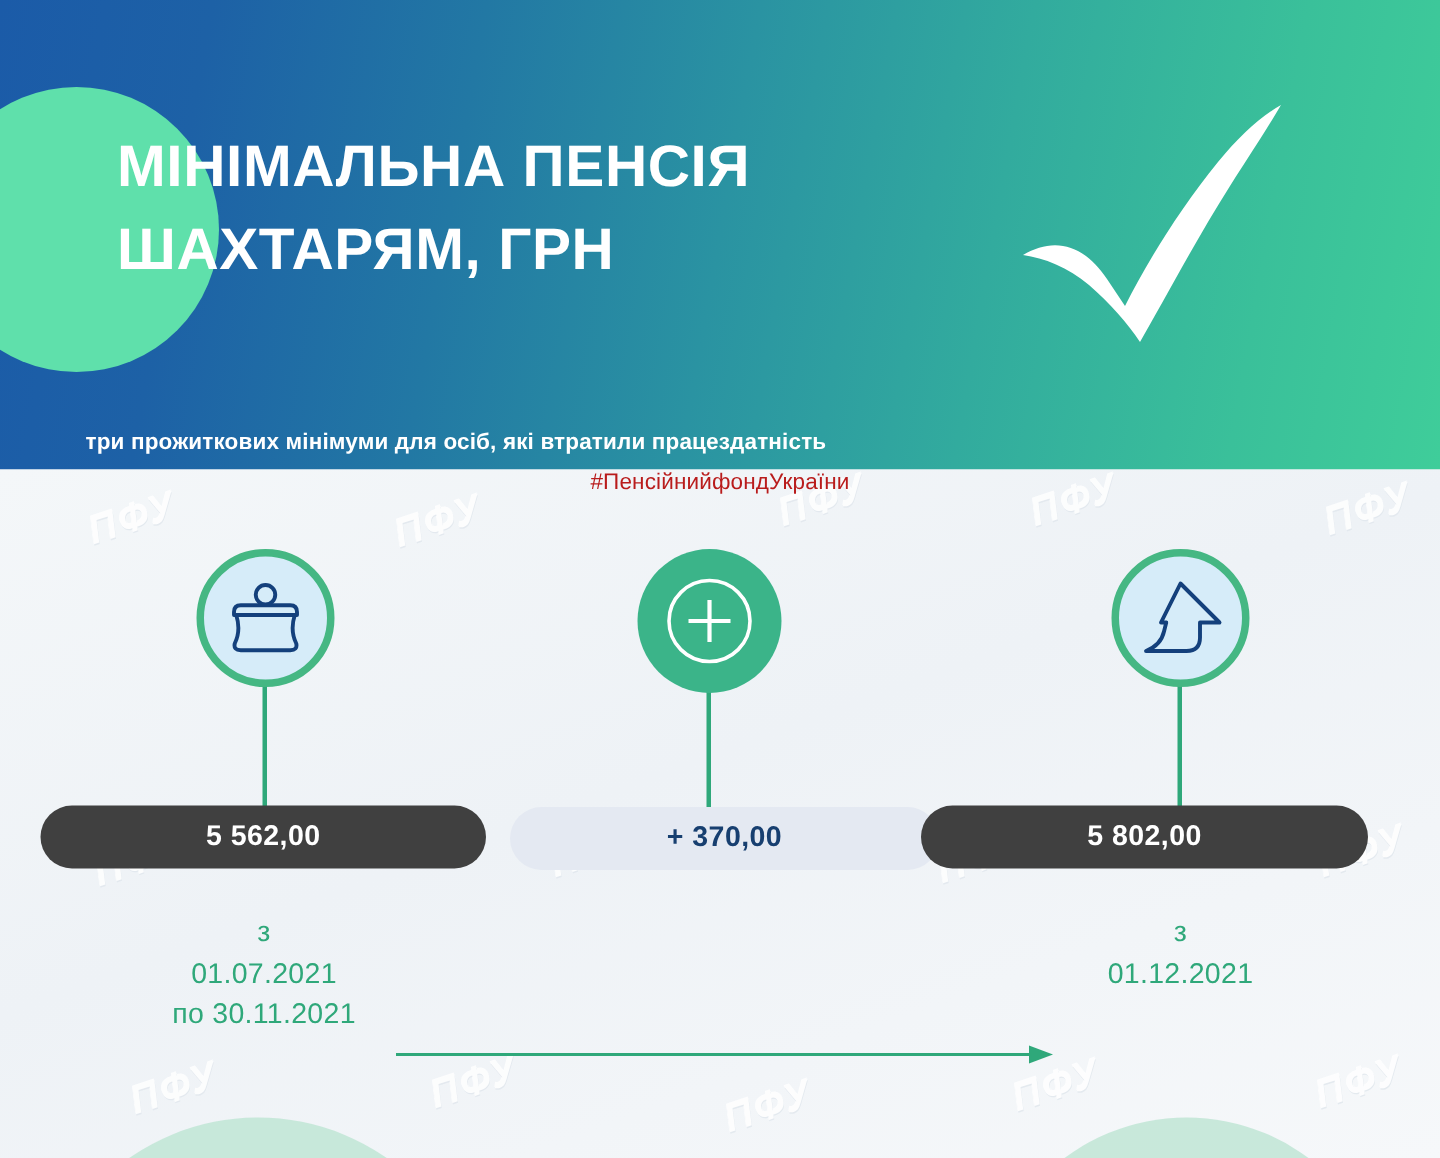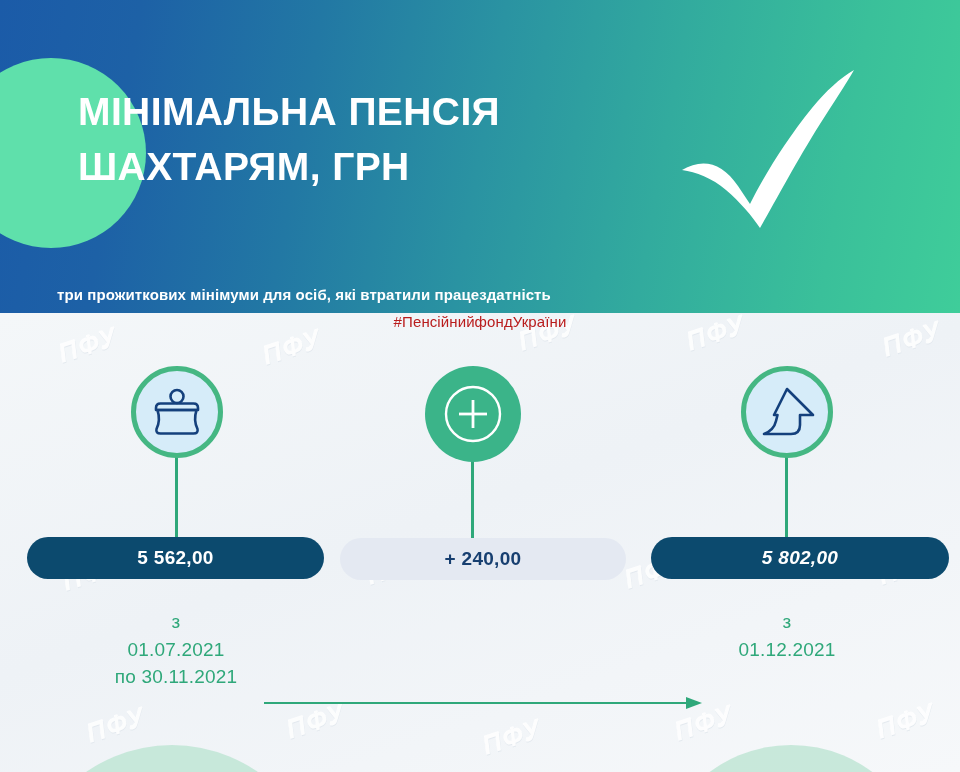--- a/index.html
+++ b/index.html
@@ -158,30 +158,30 @@
     height: 42px;
     border-radius: 21px;
     display: flex;
     align-items: center;
     justify-content: center;
     font-size: 19px;
     font-weight: bold;
     letter-spacing: 0.3px;
   }
   .pill-green {
-    background: #0c4a6e;
+    background: #404040;
     color: #ffffff;
   }
   .pill-light {
     background: #e4e9f2;
     color: #173f70;
   }
   .pill-1 { left: 27px;  top: 537px; width: 297px; }
   .pill-2 { left: 340px; top: 538px; width: 286px; }
-  .pill-3 { left: 651px; top: 537px; width: 298px; font-style: italic; }
+  .pill-3 { left: 614px; top: 537px; width: 298px; }
 
   
   .caption {
     position: absolute;
     text-align: center;
     color: #2fa87a;
     font-size: 19px;
     line-height: 1.46;
     white-space: pre-line;
     letter-spacing: 0.2px;
@@ -273,21 +273,21 @@
     <div class="node-glyph">
       <svg width="60" height="54" viewBox="0 0 60 54">
         <path d="M30 4 L56 30 L43 30 L43 40 Q43 49 34 49 L7 49
                  Q17 45 19 36 Q20.5 30 20.5 30 L17 30 Z" fill="none" stroke="#14407c" stroke-width="2.6" stroke-linejoin="round" stroke-linecap="round"></path>
       </svg>
     </div>
   </div>
 
   <div class="pill pill-green pill-1">5 562,00</div>
 
-  <div class="pill pill-light pill-2">+ 240,00</div>
+  <div class="pill pill-light pill-2">+ 370,00</div>
 
   <div class="pill pill-green pill-3">5 802,00</div>
 
   <div class="caption caption-1">з
 01.07.2021
 по 30.11.2021</div>
 
   <div class="caption caption-3">з
 01.12.2021</div>
 

